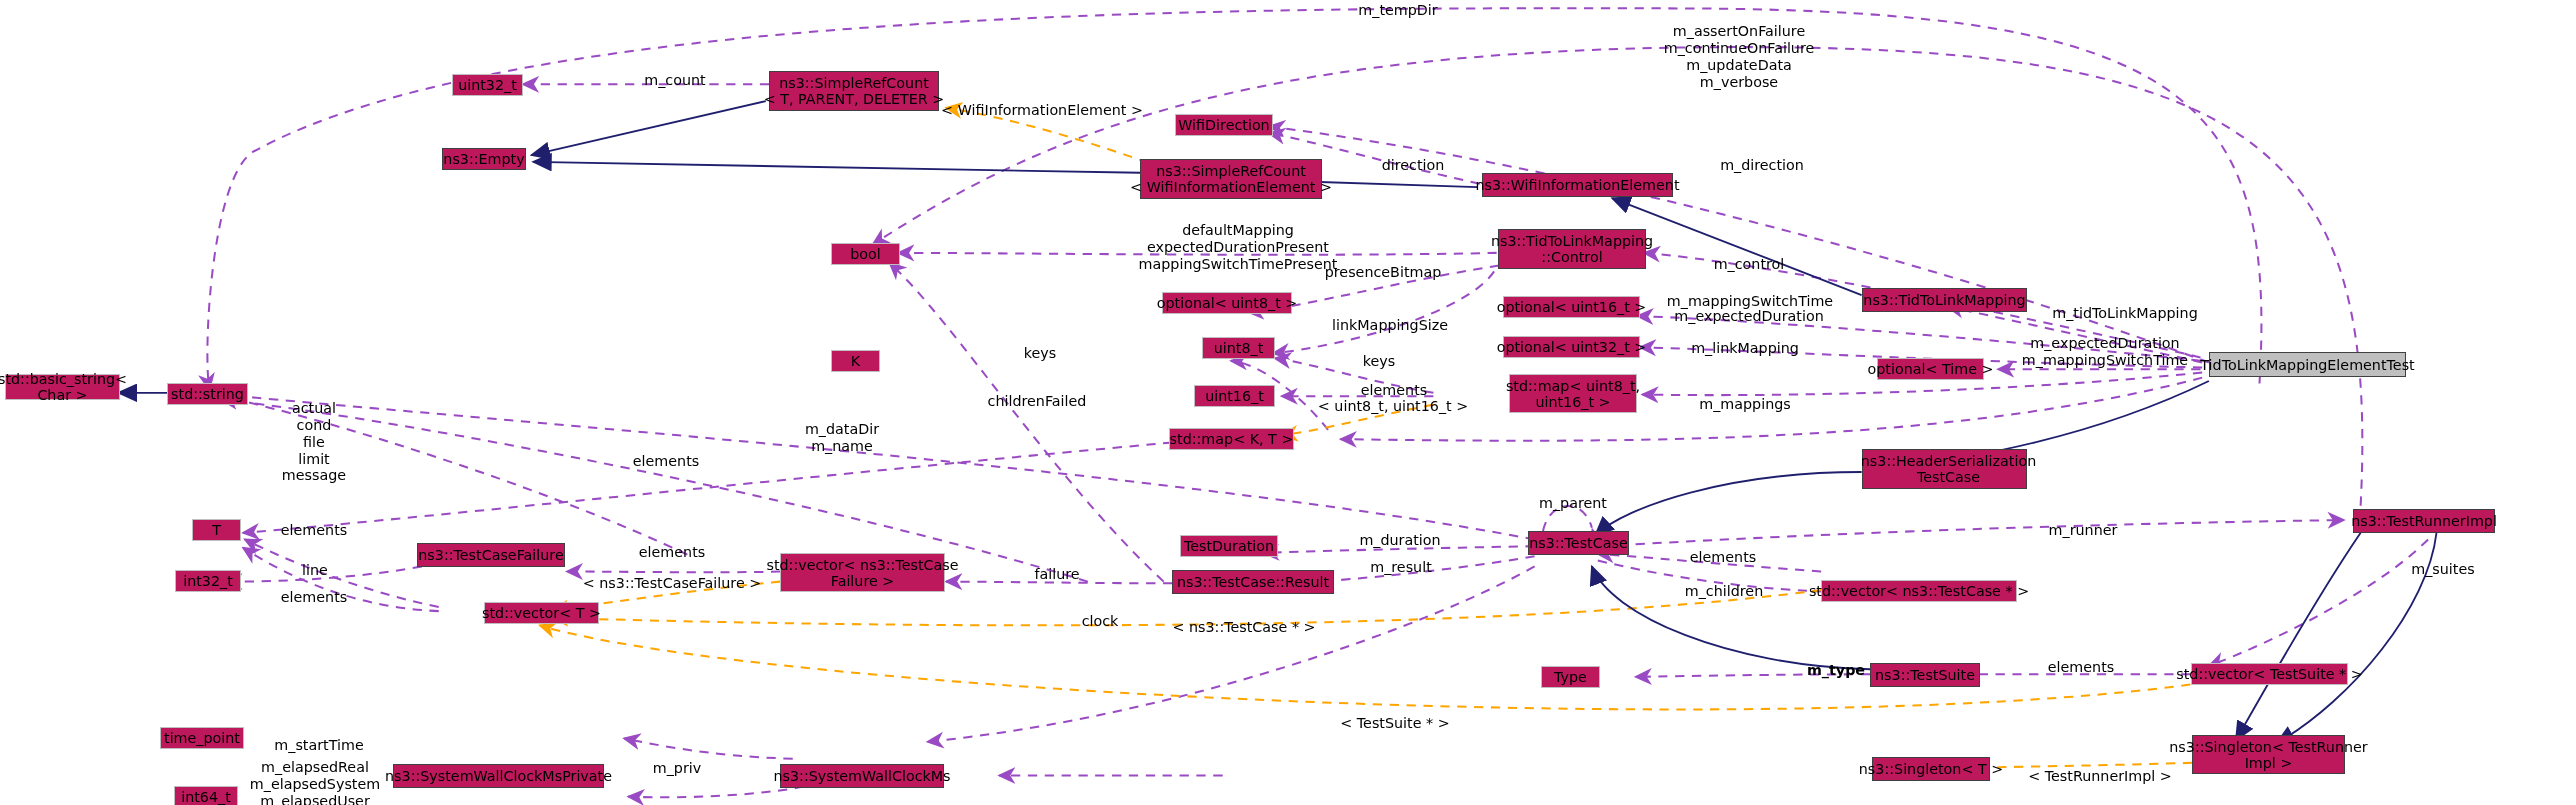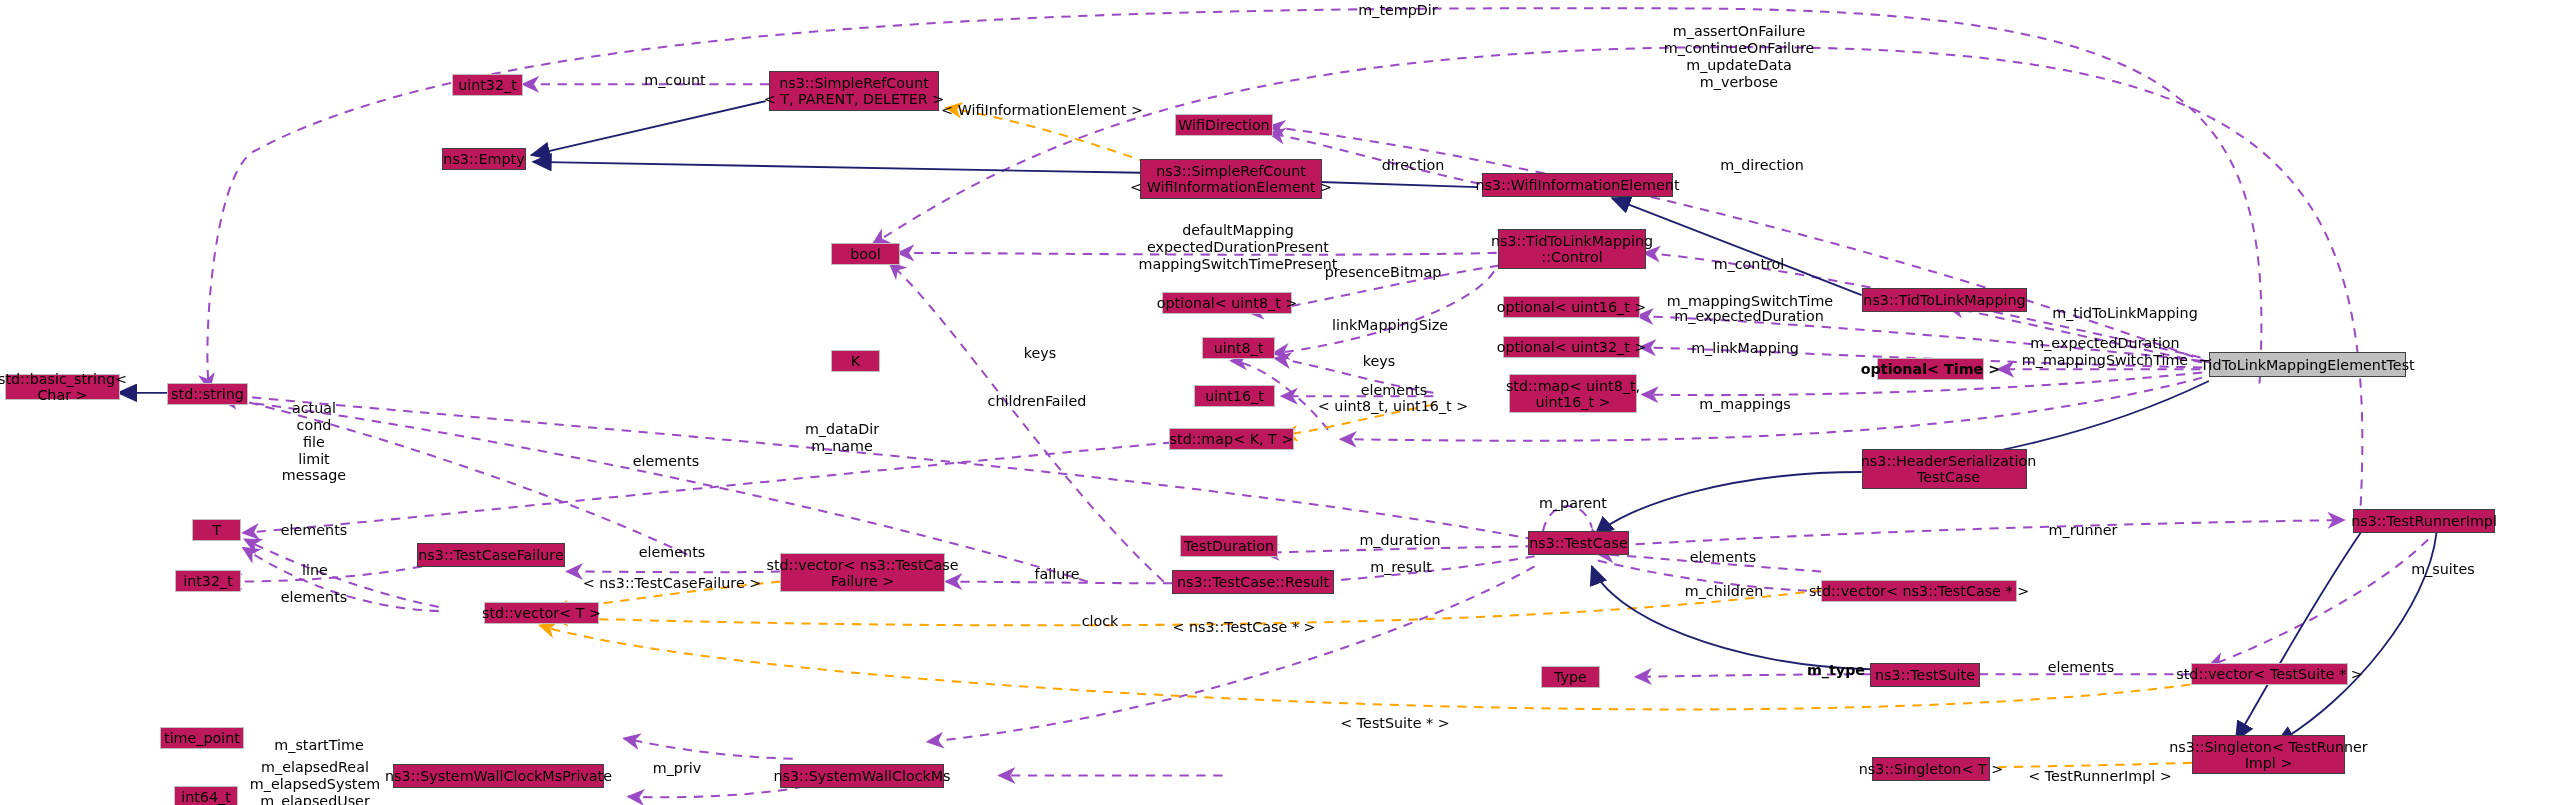--- a/index.html
+++ b/index.html
@@ -236,21 +236,21 @@
 
   <div class="node light" style="left:1509px;top:374px;width:128px;height:39px;">std::map&lt; uint8_t,
 uint16_t &gt;</div>
 
   <div class="node light" style="left:1169px;top:428px;width:125px;height:22px;">std::map&lt; K, T &gt;</div>
 
   <div class="node light" style="left:831px;top:350px;width:49px;height:22px;">K</div>
 
   <div class="node cls" style="left:1862px;top:288px;width:165px;height:23.6px;">ns3::TidToLinkMapping</div>
 
-  <div class="node light" style="left:1877px;top:358px;width:107px;height:22px;font-weight:bold;">optional&lt; Time &gt;</div>
+  <div class="node light" style="left:1877px;top:358px;width:107px;height:22px;">optional&lt; Time &gt;</div>
 
   <div class="node focus" style="left:2209px;top:352px;width:197px;height:25px;">TidToLinkMappingElementTest</div>
 
   <div class="node cls" style="left:1862px;top:449px;width:165px;height:40px;padding-left:8px;">ns3::HeaderSerialization
 TestCase</div>
 
   <div class="node light" style="left:192px;top:519px;width:49px;height:22px;">T</div>
 
   <div class="node light" style="left:175px;top:570px;width:66px;height:22px;">int32_t</div>
 

